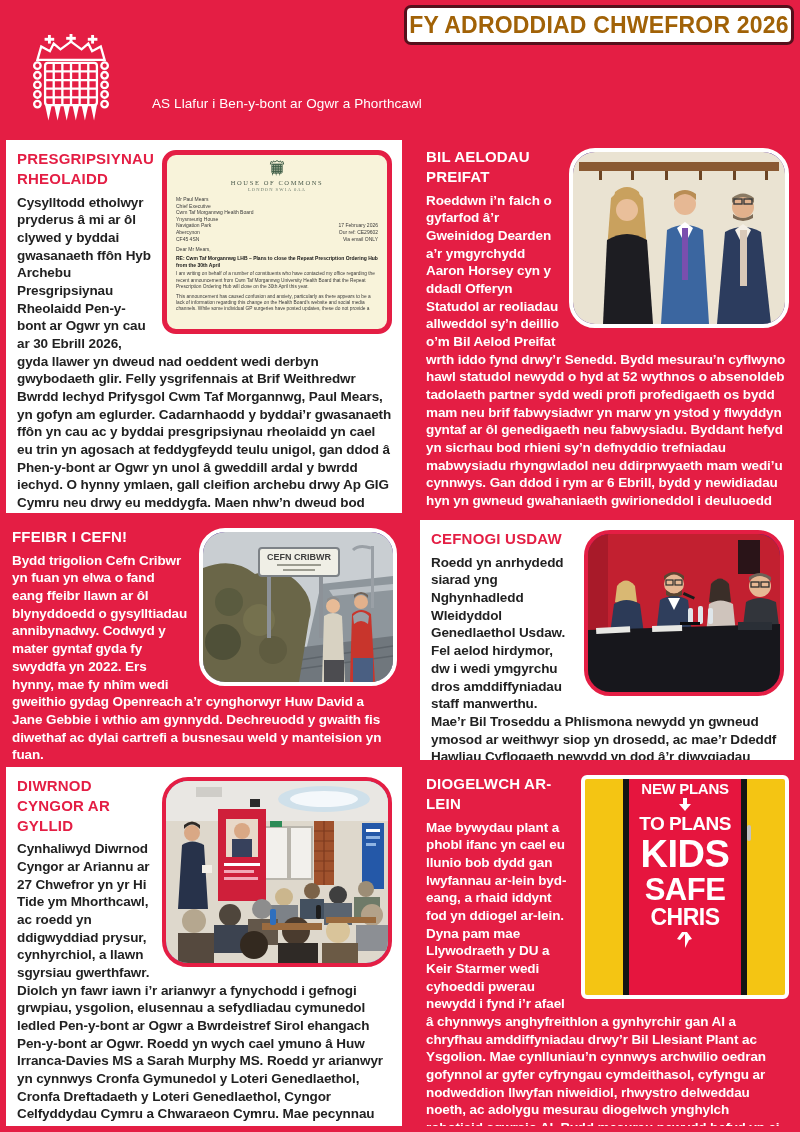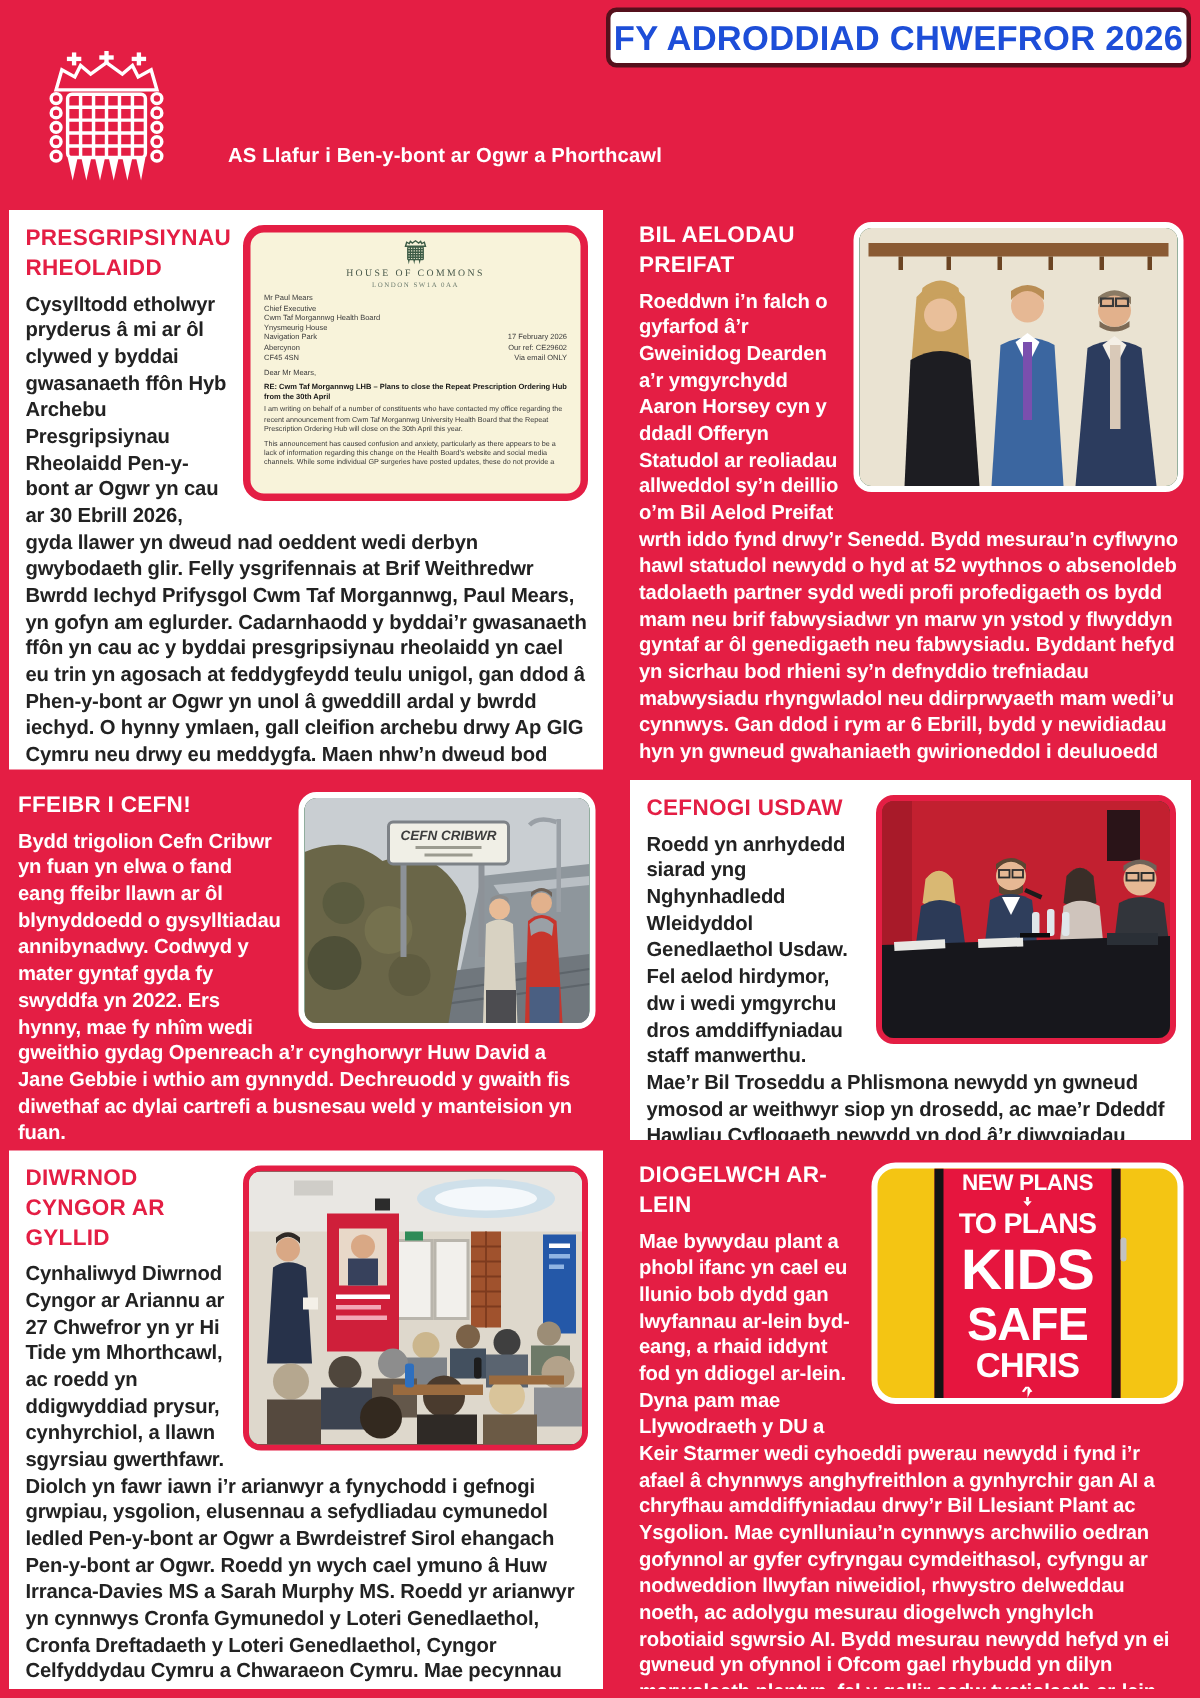--- a/index.html
+++ b/index.html
@@ -1,50 +1,50 @@
 <!DOCTYPE html>
 <html><head>
 <meta charset="utf-8">
 <style>
   html,body{margin:0;padding:0;}
   body{width:800px;height:1132px;background:#e41e44;font-family:"Liberation Sans",sans-serif;overflow:hidden;position:relative;}
   
   .header{position:relative;height:135px;}
-  .banner{position:absolute;top:5px;right:6px;width:384px;height:34px;background:#ffffff;border:3px solid #55101c;border-radius:7px;display:flex;align-items:center;justify-content:center;color:#1d4ed8;font-size:23px;font-weight:bold;white-space:nowrap;letter-spacing:.2px;}
+  .banner{position:absolute;top:5px;right:6px;width:384px;height:34px;background:#ffffff;border:3px solid #55101c;border-radius:7px;display:flex;align-items:center;justify-content:center;color:#a16207;font-size:23px;font-weight:bold;white-space:nowrap;letter-spacing:.2px;}
   .logo{position:absolute;left:13px;top:34px;}
   .h-title{position:absolute;left:150px;top:50px;color:#ffffff;font-size:29px;font-weight:400;letter-spacing:2px;white-space:nowrap;}
-  .h-sub{position:absolute;left:152px;top:96px;color:#ffffff;font-size:13.5px;font-weight:bold;white-space:nowrap;letter-spacing:.1px;}
+  .h-sub{position:absolute;left:152px;top:96px;color:#ffffff;font-size:13.5px;font-weight:normal;white-space:nowrap;letter-spacing:.1px;}
   
   .main{height:997px;padding:5px 6px 6px 6px;box-sizing:border-box;display:grid;grid-template-columns:396px 1fr;grid-template-rows:373px 240px 1fr;column-gap:18px;row-gap:7px;}
   .cell{overflow:hidden;}
   .cell.white{background:#ffffff;padding:9px 10px 6px 11px;box-sizing:border-box;}
   .cell.red{color:#ffffff;padding:7px 5px 0 6px;box-sizing:border-box;}
   .cell h2{font-size:15px;font-weight:bold;margin:0 0 5px 0;letter-spacing:.2px;line-height:1.32;}
   .cell.white h2{color:#e41e44;}
   .cell.red h2{color:#ffffff;}
   .cell p{font-size:13.5px;font-weight:bold;line-height:1.31;margin:0;letter-spacing:-.1px;}
   .cell.white p{color:#222222;}
-  .fl{float:right;border-radius:12px;overflow:hidden;margin:1px 0 7px 10px;background:#14532d;font-style:italic;}
+  .fl{float:right;border-radius:26px;overflow:hidden;margin:1px 0 7px 10px;background:#4c1d95;}
   .fl.on-white{border:4px solid #e41e44;}
   .fl.on-red{border:4px solid #ffffff;}
   .fl svg{display:block;}
   
   .letter{float:right;margin:1px 0 7px 8px;width:230px;height:184px;box-sizing:border-box;background:#f8f3da;border:5px solid #e41e44;border-radius:14px;padding:4px 9px;overflow:hidden;font-weight:normal;}
   .l-crest{display:block;margin:0 auto;}
   .l-org{font-family:"Liberation Serif",serif;font-size:6.5px;letter-spacing:1.6px;text-align:center;color:#48584a;margin-top:1px;}
   .l-sub{font-family:"Liberation Serif",serif;font-size:4.6px;letter-spacing:1px;text-align:center;color:#6d7c6f;margin-top:1px;}
   .l-head{display:flex;justify-content:space-between;align-items:flex-end;margin-top:4px;}
   .l-recip div{font-size:5px;line-height:1.32;color:#3a3a3a;}
   .l-date{text-align:right;}
   .l-date div{font-size:5px;line-height:1.32;color:#3a3a3a;}
   .l-sal{font-size:5px;color:#3a3a3a;margin-top:4px;}
   .l-subj{font-size:5px;font-weight:bold;color:#151515;margin-top:3px;line-height:1.32;}
   .l-para{font-size:4.8px;color:#3a3a3a;margin-top:3px;line-height:1.34;}
   
-  .graphic{float:right;margin:1px 0 7px 10px;width:208px;height:161px;box-sizing:border-box;background:#f4c513;border:4px solid #ffffff;border-radius:16px;position:relative;overflow:hidden;}
+  .graphic{float:right;margin:1px 0 7px 10px;width:208px;height:224px;box-sizing:border-box;background:#f4c513;border:4px solid #ffffff;border-radius:6px;position:relative;overflow:hidden;}
   .phone{position:absolute;left:50%;transform:translateX(-50%);top:0;bottom:0;width:112px;background:#e6153e;border-left:6px solid #141414;border-right:6px solid #141414;display:flex;flex-direction:column;align-items:center;color:#ffffff;font-weight:bold;text-align:center;}
   .phone-btn{position:absolute;right:-10px;top:46px;width:4px;height:16px;background:#c2c2c2;border-radius:2px;}
   .g1{font-size:15px;margin-top:1px;white-space:nowrap;letter-spacing:-.3px;}
   .g2{font-size:19px;white-space:nowrap;letter-spacing:-.5px;margin-top:1px;}
   .g3{font-size:38px;line-height:1.02;letter-spacing:-.5px;}
   .g4{font-size:31px;line-height:1.02;letter-spacing:-.5px;}
   .g5{font-size:23px;line-height:1.05;letter-spacing:-.5px;}
   .g-arrow{margin:1px 0;}
 </style>
 </head>

